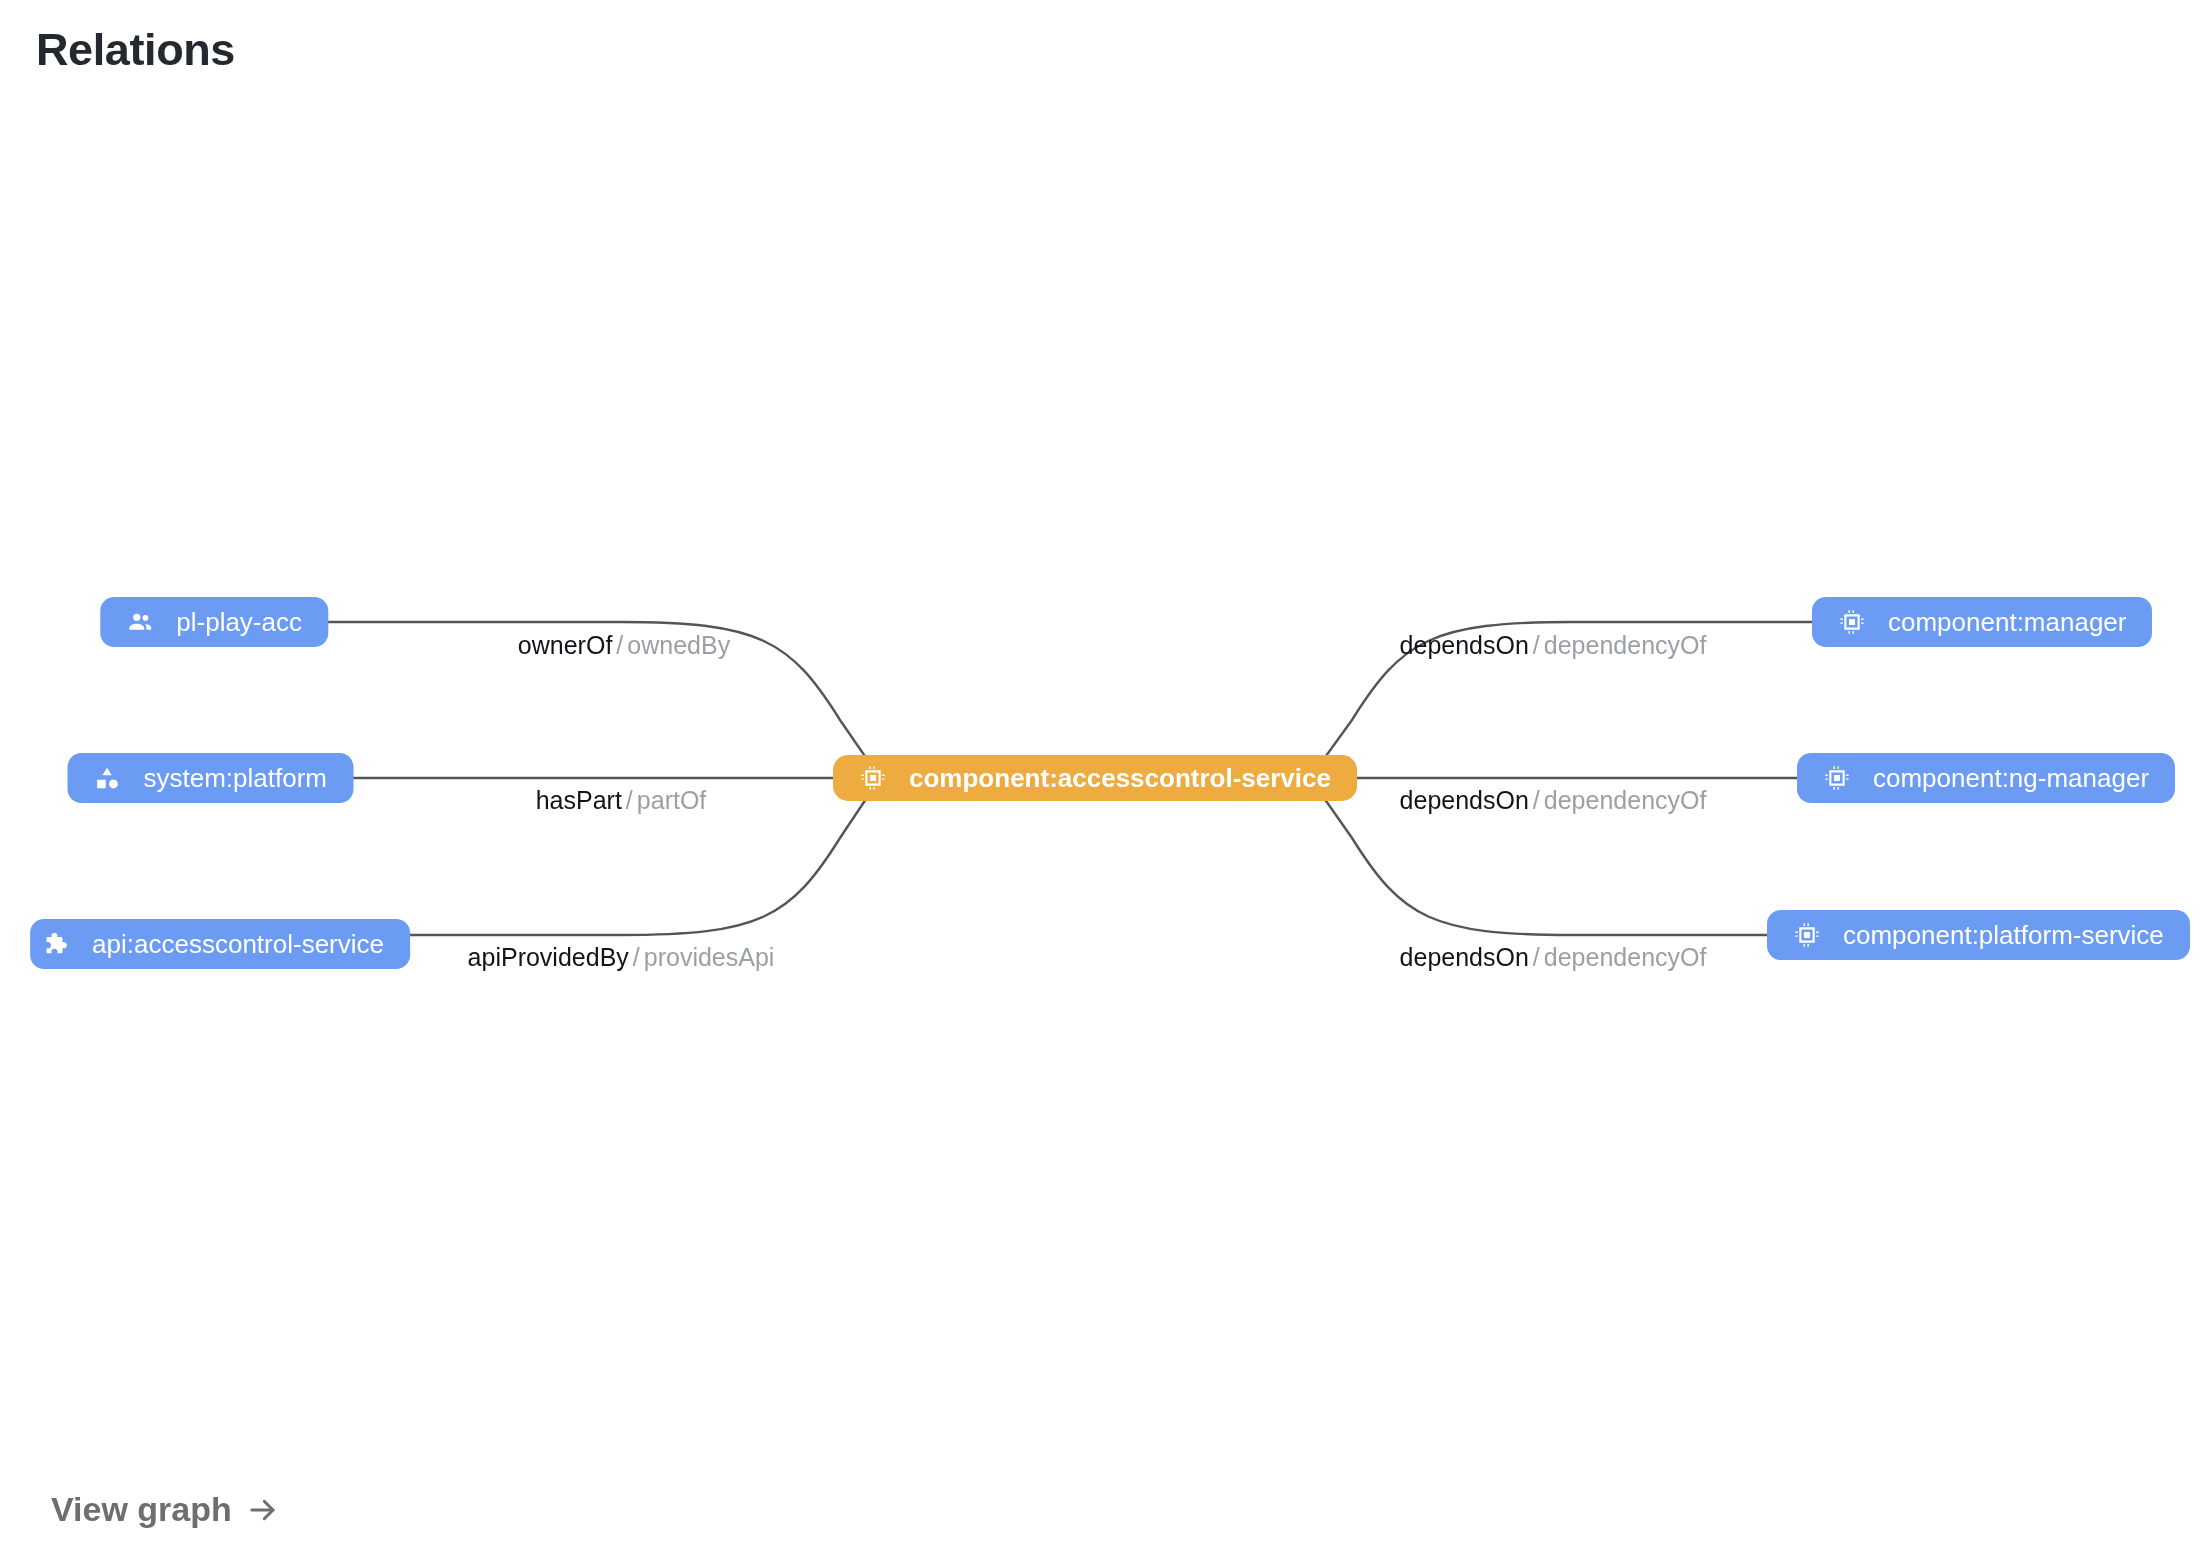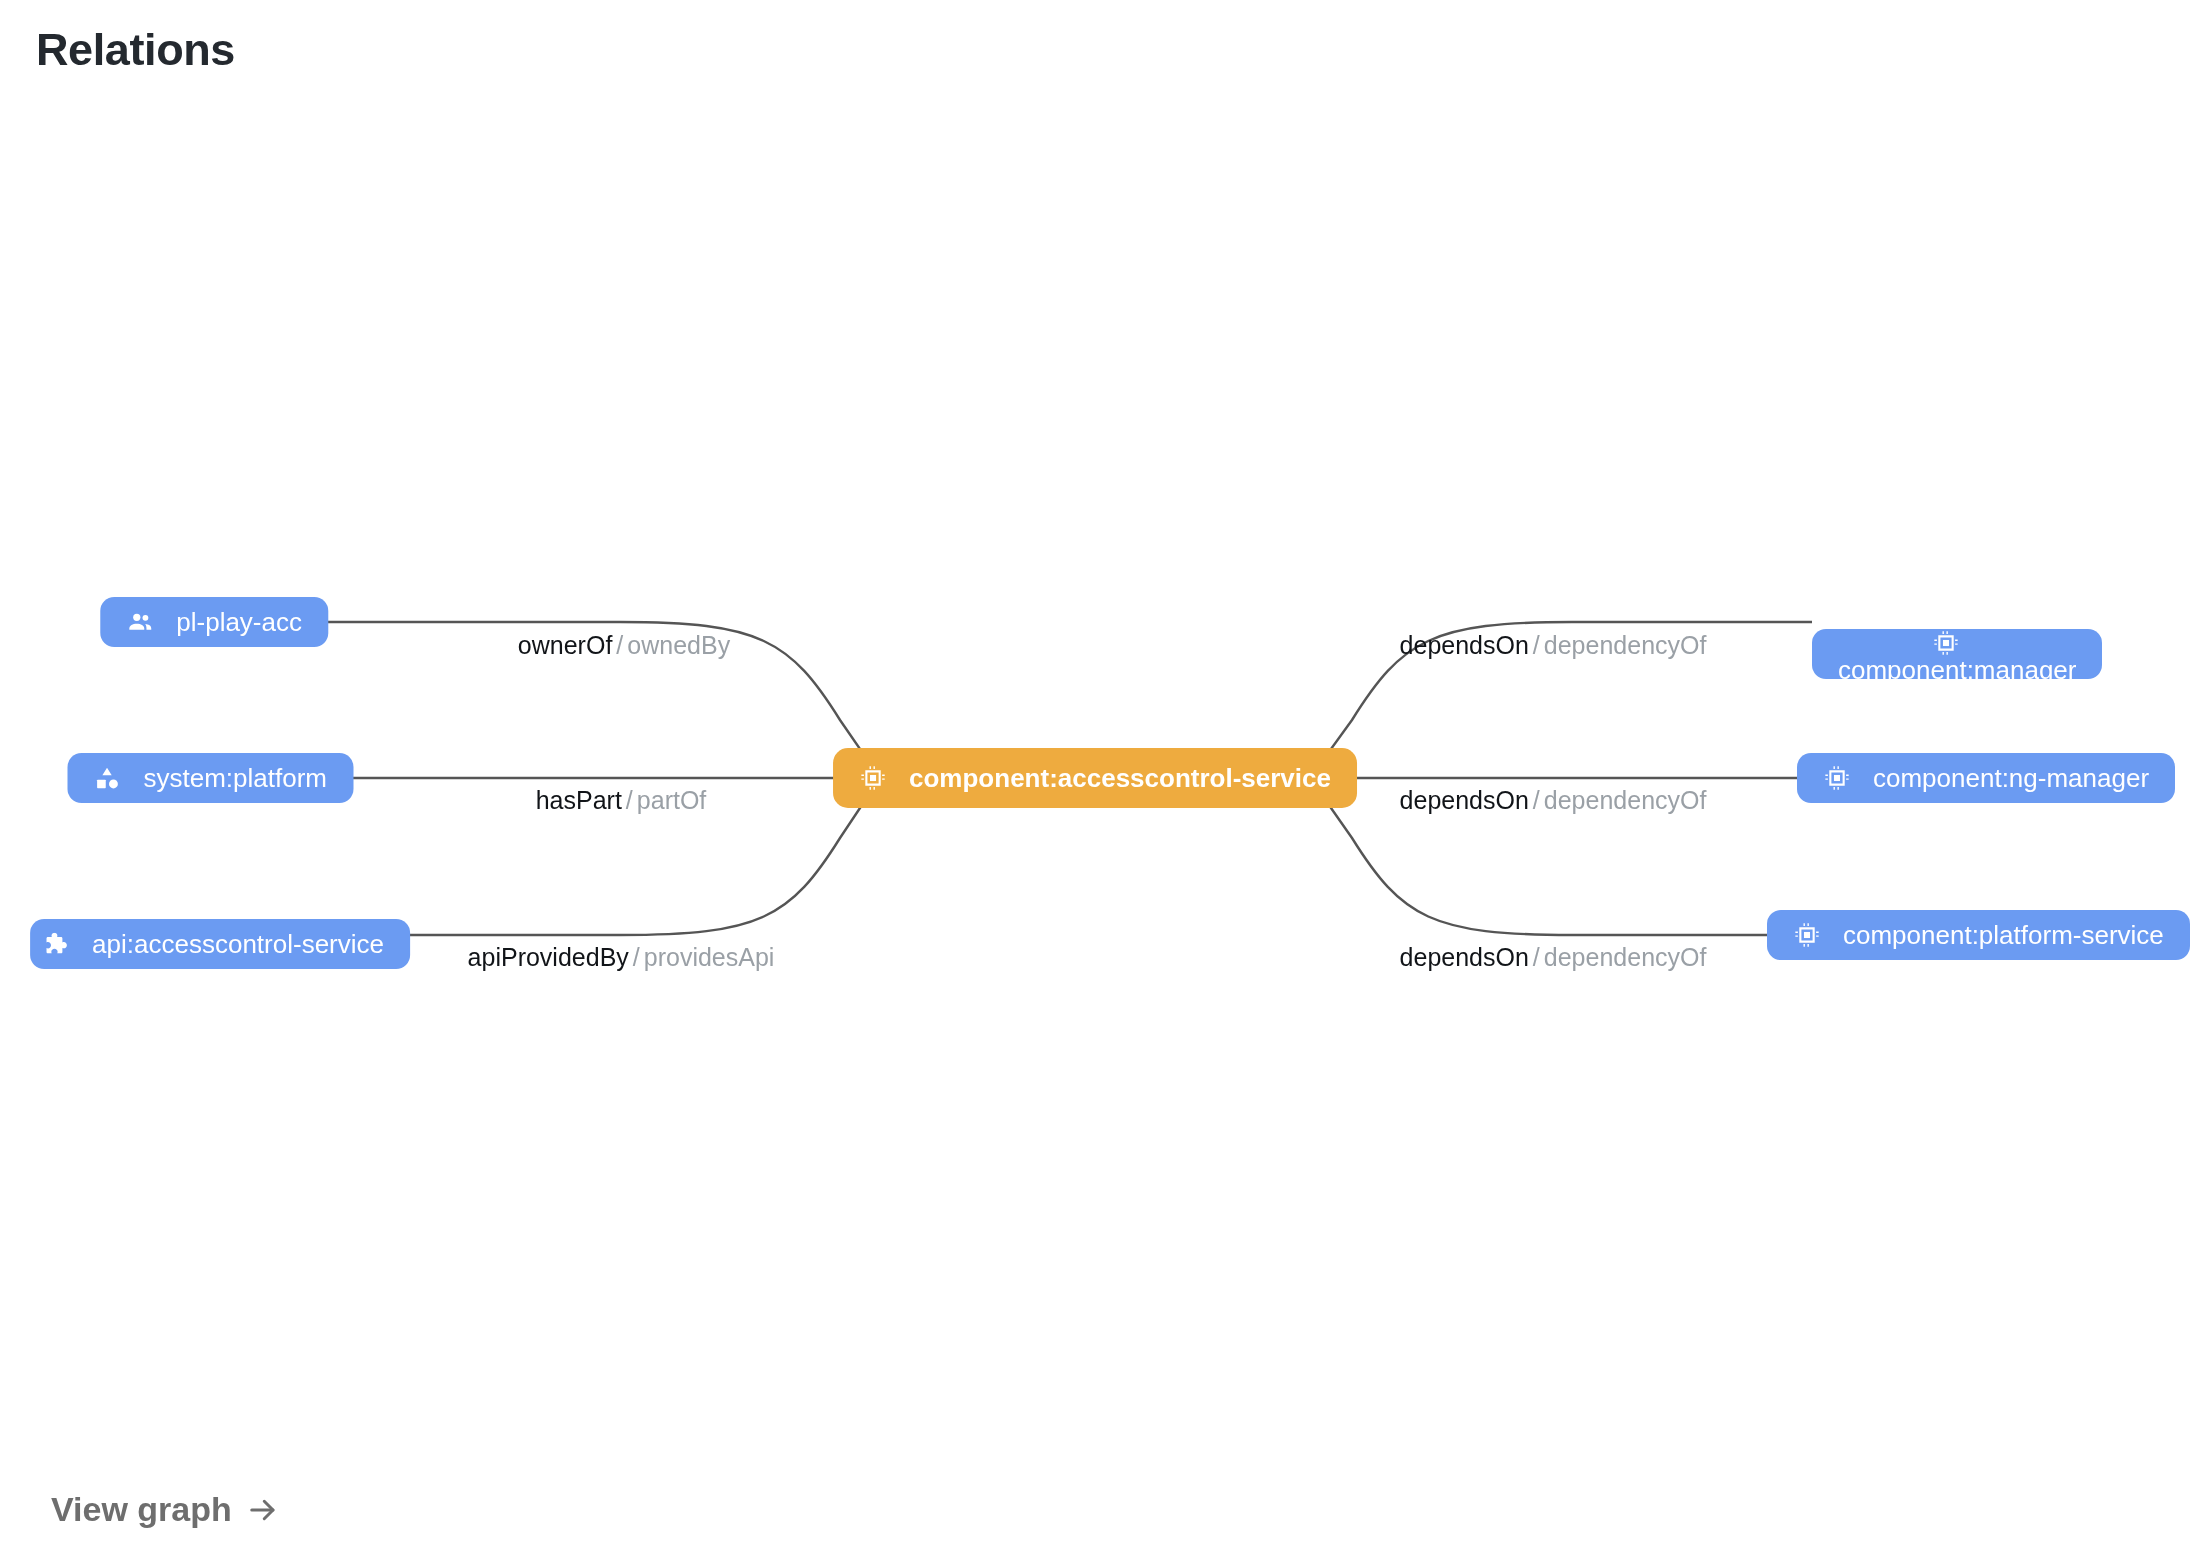--- a/index.html
+++ b/index.html
@@ -55,21 +55,21 @@
     background: #6b9bf2;
     color: #ffffff;
     white-space: nowrap;
     cursor: pointer;
   }
   .node.left  { transform: translate(-100%, -50%); }
   .node.right { transform: translate(0, -50%); }
   .node.center {
     transform: translate(-50%, -50%);
     background: #eeab3f;
-    height: 60px;
+    height: 46px;
     border-radius: 15px;
   }
   .node-icon {
     display: inline-flex;
     align-items: center;
     justify-content: center;
     width: 28px;
     height: 28px;
     flex: 0 0 28px;
     margin-right: 22px;
@@ -154,21 +154,21 @@
           <span class="node-label">system:platform</span>
         </div>
         <div class="node left" style="left: 410px; top: 944px; padding-left: 12px;">
           <span class="node-icon">
             <svg width="28" height="28" viewBox="0 0 24 24" fill="#ffffff">
               <path d="M10.4 2.4c1.5 0 2.7 1.1 2.7 2.5 0 .45-.13.85-.33 1.2h3.5c.62 0 1.12.5 1.12 1.12v3.4c.36-.2.78-.33 1.24-.33 1.45 0 2.6 1.2 2.6 2.7s-1.15 2.7-2.6 2.7c-.46 0-.88-.12-1.24-.33v3.4c0 .62-.5 1.13-1.12 1.13h-3.3c.2-.37.33-.8.33-1.26 0-1.45-1.2-2.6-2.7-2.6s-2.7 1.15-2.7 2.6c0 .46.13.89.33 1.26H4.9c-.62 0-1.12-.5-1.12-1.13v-3.3c.36.2.78.32 1.24.32 1.45 0 2.6-1.2 2.6-2.7s-1.15-2.7-2.6-2.7c-.46 0-.88.12-1.24.33V7.2c0-.62.5-1.12 1.12-1.12h3.5c-.2-.36-.33-.76-.33-1.2 0-1.4 1.2-2.5 2.7-2.5z"></path>
             </svg>
           </span>
           <span class="node-label">api:accesscontrol-service</span>
         </div>
-        <div class="node right" style="left: 1812px; top: 654px; flex-direction: column;">
+        <div class="node right" style="left: 1812px; top: 622px;">
           <span class="node-icon">
             <svg width="28" height="28" viewBox="0 0 24 24" fill="#ffffff">
               <path d="M9 2h1.2v2.2H9V2zm3.4 0h1.2v2.2h-1.2V2zM9 19.8h1.2V22H9v-2.2zm3.4 0h1.2V22h-1.2v-2.2zM2 9h2.2v1.2H2V9zm0 3.4h2.2v1.2H2v-1.2zM19.8 9H22v1.2h-2.2V9zm0 3.4H22v1.2h-2.2v-1.2z"></path>
               <path d="M5.4 5.4h13.2v13.2H5.4V5.4zm1.8 1.8v9.6h9.6V7.2H7.2z"></path>
               <rect x="9.4" y="9.4" width="5.2" height="5.2"></rect>
             </svg>
           </span>
           <span class="node-label">component:manager</span>
         </div>
         <div class="node right" style="left: 1797px; top: 778px;">

